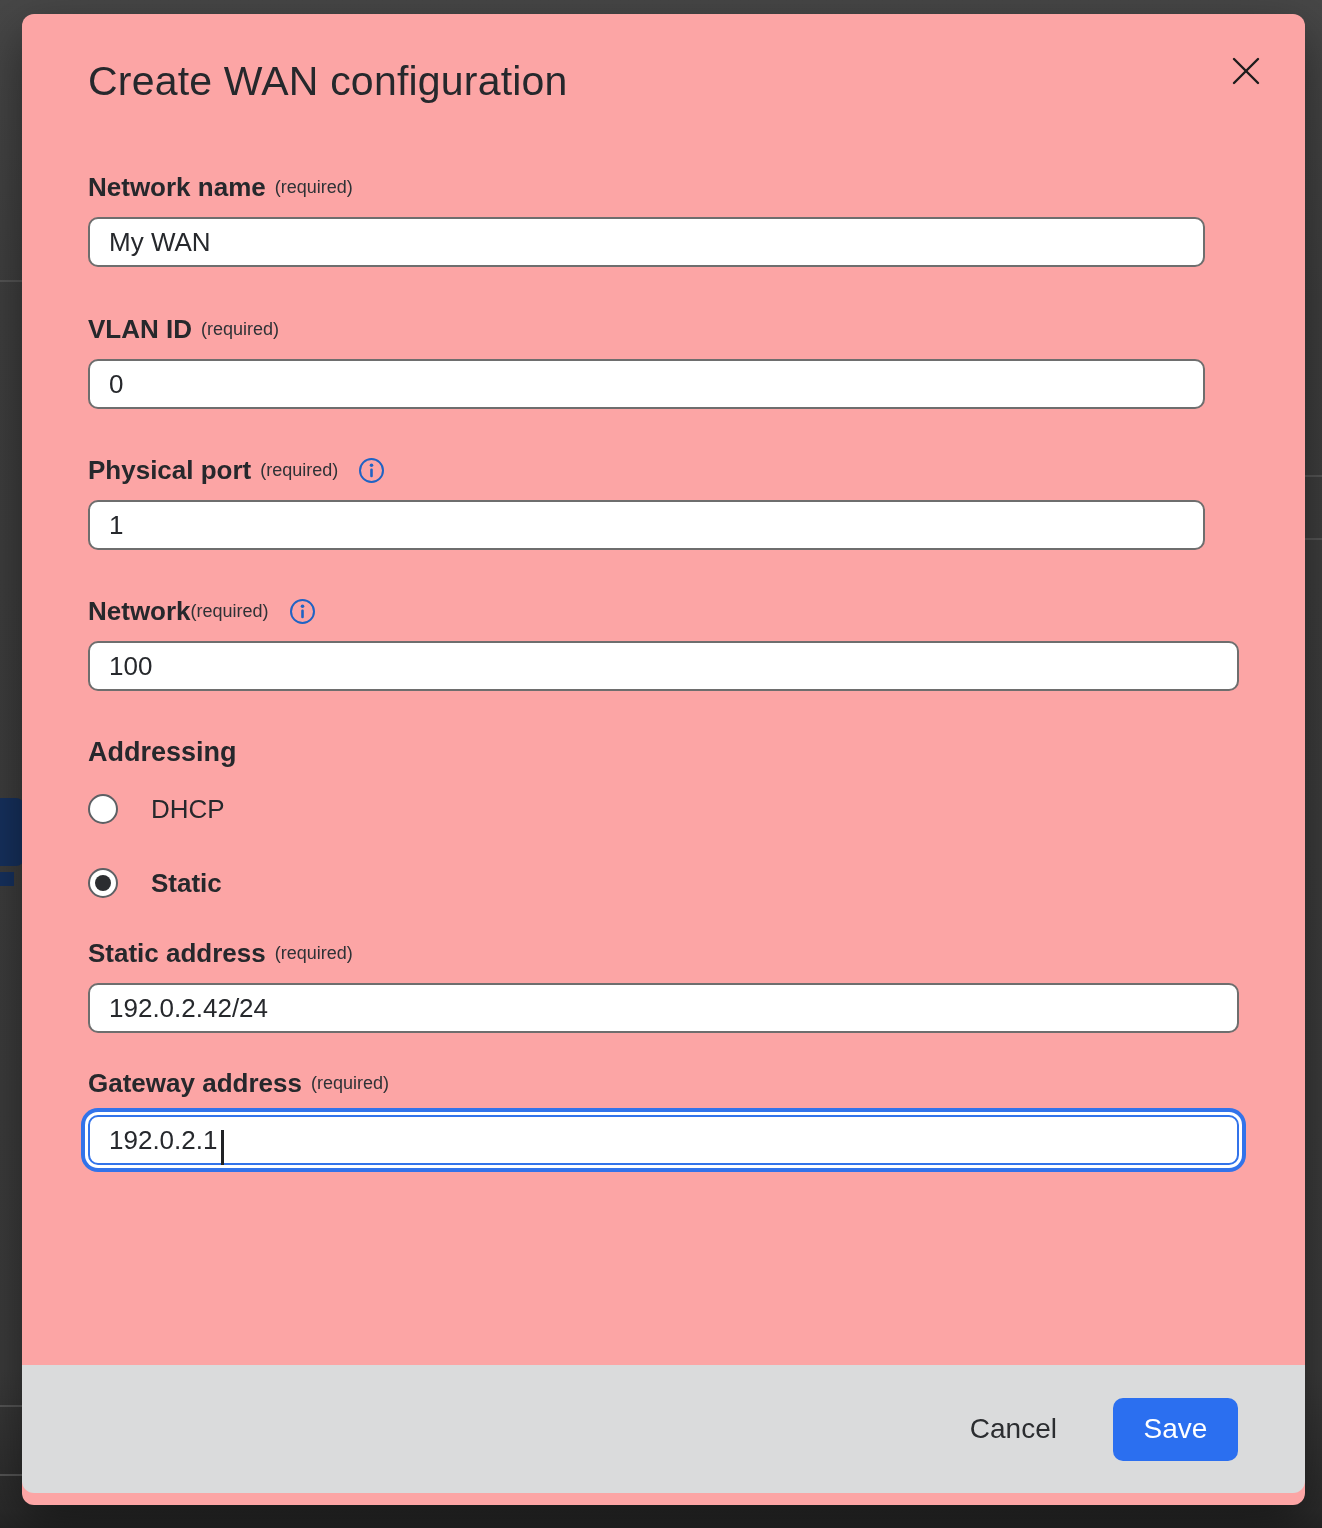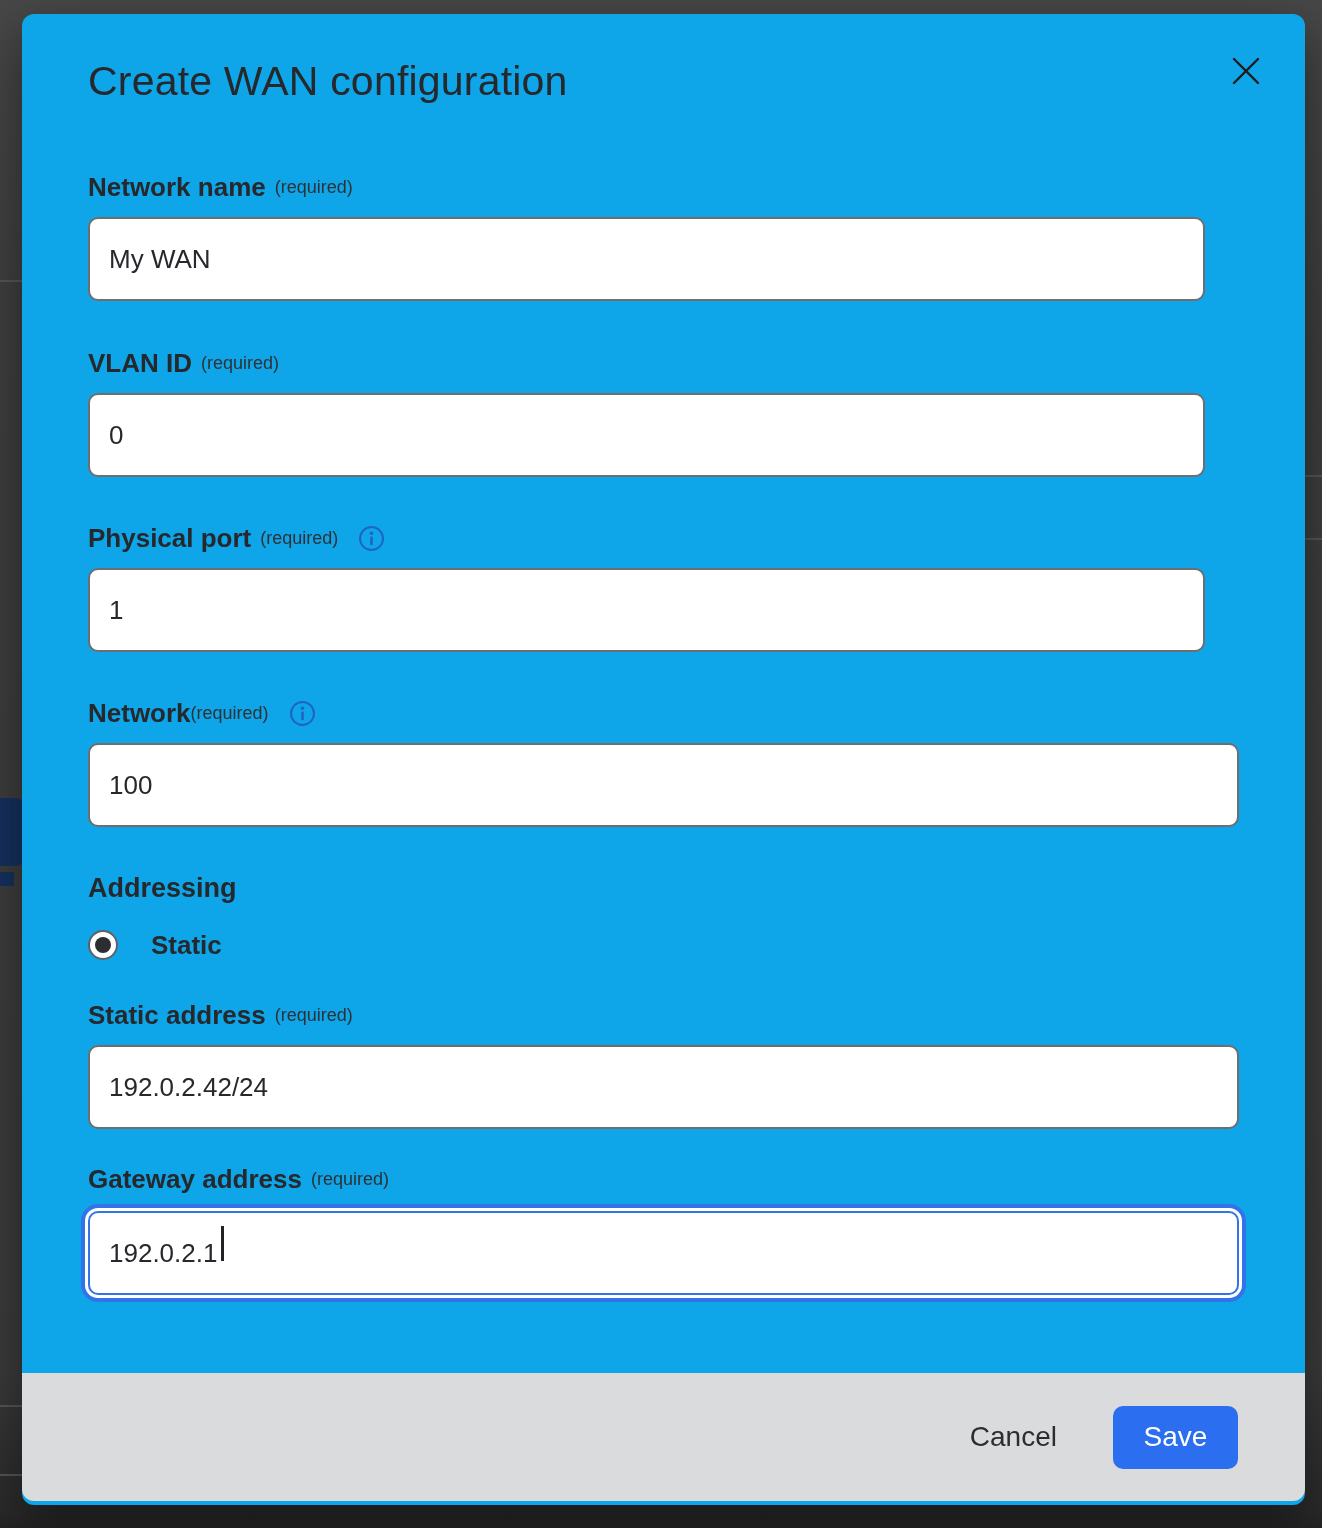--- a/index.html
+++ b/index.html
@@ -17,42 +17,42 @@
     background:linear-gradient(180deg,#474747 0px,#3f3f3f 300px,#3b3b3b 1370px,#2a2a2a 1510px,#242424 1528px);
   }
   .bd-line{ position:absolute; height:2px; background:#565656; }
   .bd-frag{ position:absolute; color:#161616; font-weight:700;padding-left:22px; }
   .bd-navy{ position:absolute; left:-16px; top:798px; width:40px; height:68px; background:#16315e; border-radius:8px; }
   .bd-navy2{ position:absolute; left:-16px; top:872px; width:30px; height:14px; background:#16315e; }
 
   
   .modal{
     position:absolute; left:22px; top:14px; width:1283px; height:1491px;
-    background:#0ea5e9; border-radius:12px;
+    background:#fca5a5; border-radius:12px;
     box-shadow:0 18px 50px rgba(0,0,0,.45);
   }
   .dialog-title{
     position:absolute; left:66px; top:44px;
     font-size:41px; font-weight:400; color:#26282c; letter-spacing:.2px;
   }
   .close-btn{
     position:absolute; top:36px; right:38px; width:42px; height:42px;
     background:none; border:none; cursor:pointer; display:flex; align-items:center; justify-content:center;
   }
 
   .body{ position:absolute; left:0; top:0; right:0; padding:0 66px; }
 
   .label-row{ display:flex; align-items:center; height:34px; }
   .lbl{ font-size:26px; font-weight:700; color:#26282c; }
   .req{ font-size:18px; font-weight:400; color:#2e3236; margin-left:9px; }
   .req.no-gap{ margin-left:0; }
   .info-ic{ margin-left:20px; display:inline-flex; }
 
   .field{
-    display:block; height:84px; width:1117px; margin-top:13px;
+    display:block; height:50px; width:1117px; margin-top:13px;
     border:2px solid #6e6e6e; border-radius:10px;
     padding:0 19px; font-size:26px; color:#26282c;
     font-family:"Liberation Sans", sans-serif; background:#fff; outline:none;
   }
   .field.wide{ width:1151px; }
 
   .g-netname{ margin-top:156px; }
   .g-vlan{ margin-top:45px; }
   .g-port{ margin-top:44px; }
   .g-priority{ margin-top:44px; }
@@ -73,21 +73,21 @@
   .gateway-wrap{ position:relative; width:1151px; margin-top:15px; }
   .field.focused{
     width:1151px; margin-top:0;
     border:2.5px solid #3273ea;
     box-shadow:0 0 0 3px #ffffff, 0 0 0 7px #3273ea;
   }
   .caret{ position:absolute; left:133px; top:15px; width:2.5px; height:35px; background:#202225; }
 
   
   .footer{
-    position:absolute; left:0; right:0; bottom:4px; height:128px;
+    position:absolute; left:0; right:0; bottom:12px; height:128px;
     background:#dadbdc; border-radius:0 0 12px 12px;
     display:flex; align-items:center; justify-content:flex-end; gap:50px;
     padding-right:67px;
   }
   .cancel-btn{
     background:none; border:none; font-size:28px; color:#2b2d30; cursor:pointer;
     font-family:"Liberation Sans", sans-serif; padding:10px 6px;
   }
   .save-btn{
     width:125px; height:63px; border:none; border-radius:10px;
@@ -168,20 +168,24 @@
               <circle cx="13.5" cy="8.2" r="1.8" fill="#1f63c4"></circle>
               <rect x="12.2" y="11.6" width="2.6" height="8.6" rx="1.2" fill="#1f63c4"></rect>
             </svg>
           </span>
         </div>
         <input class="field wide" type="text" value="100" style="">
       </div>
 
       <div class="addr-head">Addressing</div>
 
+      <div class="radio-row">
+        <span class="radio"></span>
+        <span class="radio-lbl">DHCP</span>
+      </div>
 
       <div class="radio-row">
         <span class="radio checked"></span>
         <span class="radio-lbl selected">Static</span>
       </div>
 
       <div class="group g-static">
         <div class="label-row">
           <span class="lbl">Static address</span>
           <span class="req">(required)</span>

